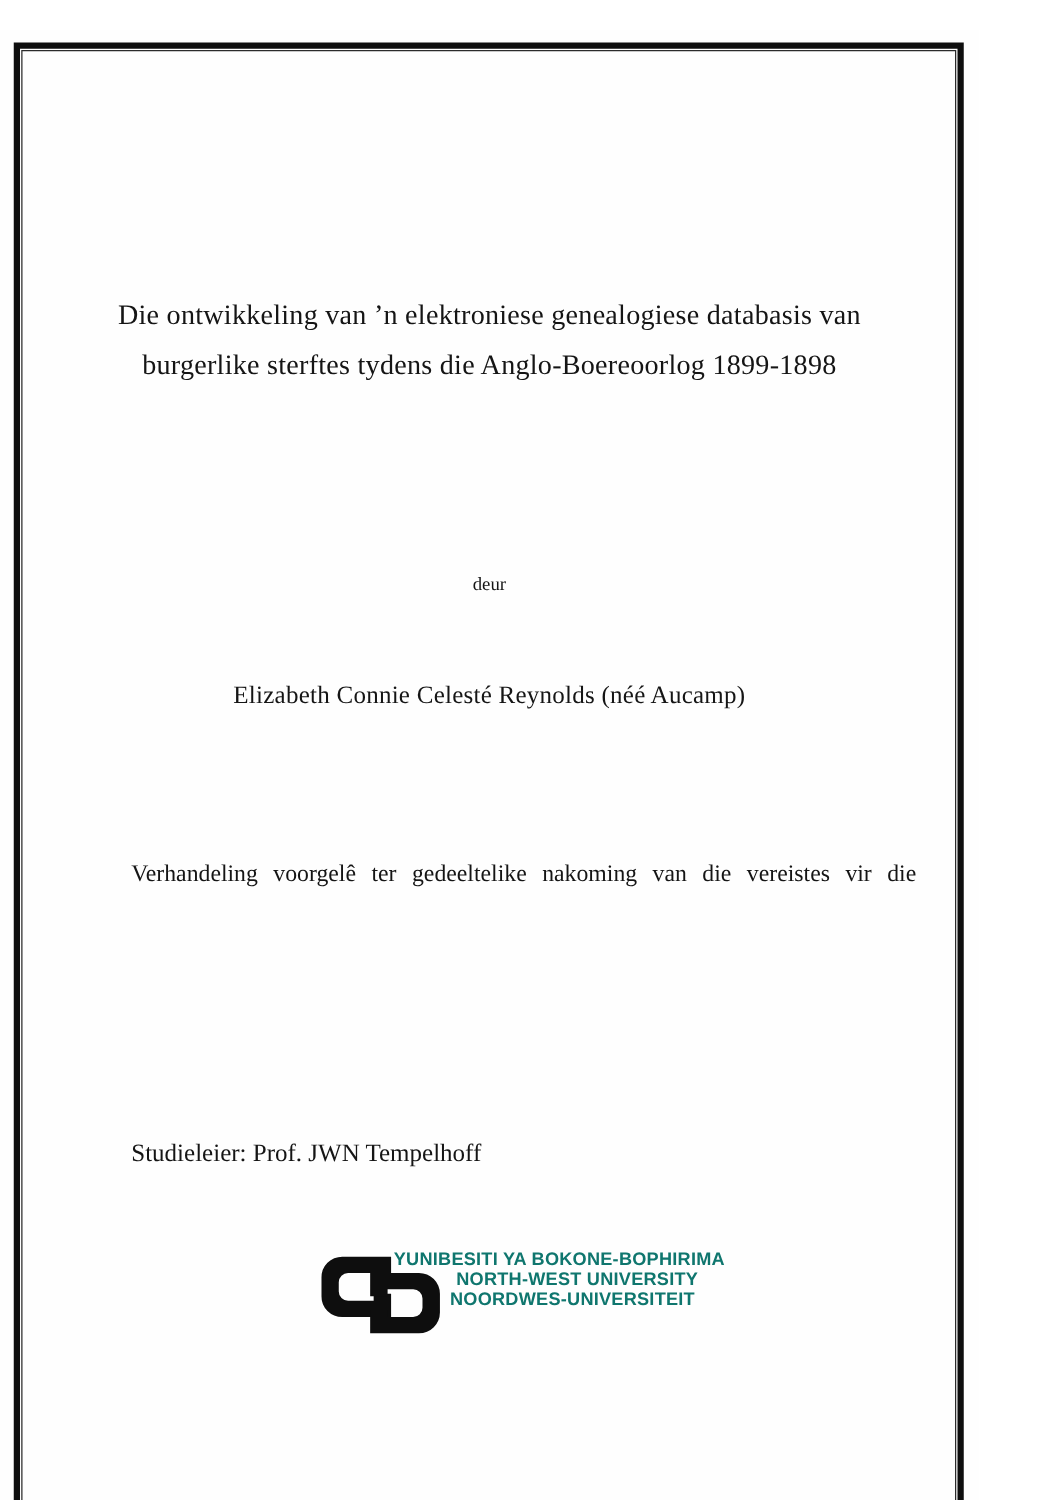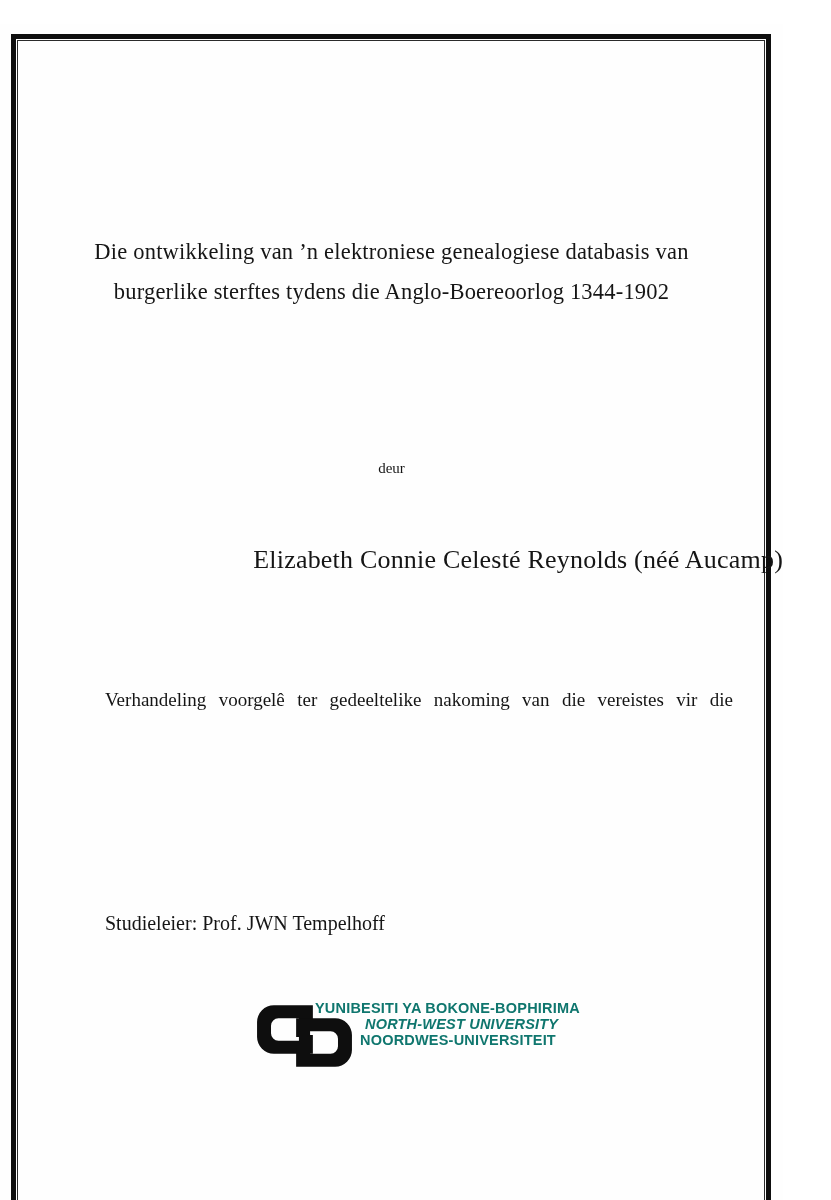--- a/index.html
+++ b/index.html
@@ -41,22 +41,22 @@
   .byline {
     position: absolute;
     top: 436px; left: 0; right: 0;
     text-align: center;
     font-size: 15px;
   }
 
   .author {
     position: absolute;
     top: 521px; left: 0; right: 0;
-    text-align: right;
-    font-size: 26px;
+    text-align: center;
+    font-size: 20px;
     letter-spacing: 0.2px;
   }
 
   .declaration {
     position: absolute;
     left: 105px; top: 663px;
     width: 628px;
     font-size: 19px;
     line-height: 26.5px;
   }
@@ -86,35 +86,35 @@
     left: 58px; top: 7px;
     width: 262px;
     font-family: "Liberation Sans", sans-serif;
     font-size: 14.5px;
     font-weight: 600;
     line-height: 16px;
     letter-spacing: 0.2px;
     color: #0f766e;
     white-space: nowrap;
   }
-  .logo-text .l2 { margin-left: 50px; font-style: italic; }
+  .logo-text .l2 { margin-left: 50px; }
   .logo-text .l3 { margin-left: 45px; }
 </style>
 </head>
 <body>
 
 <div class="page">
 
   <div class="frame-outer">
     <div class="frame-inner"></div>
   </div>
 
   <div class="title">
     <div>Die ontwikkeling van ’n elektroniese genealogiese databasis van</div>
-    <div>burgerlike sterftes tydens die Anglo-Boereoorlog 1344-1902</div>
+    <div>burgerlike sterftes tydens die Anglo-Boereoorlog 1899-1898</div>
   </div>
 
   <div class="byline">deur</div>
 
   <div class="author">Elizabeth Connie Celesté Reynolds (néé Aucamp)</div>
 
   <div class="declaration">
     <div class="just">Verhandeling voorgelê ter gedeeltelike nakoming van die vereistes vir die</div>
   </div>
 

